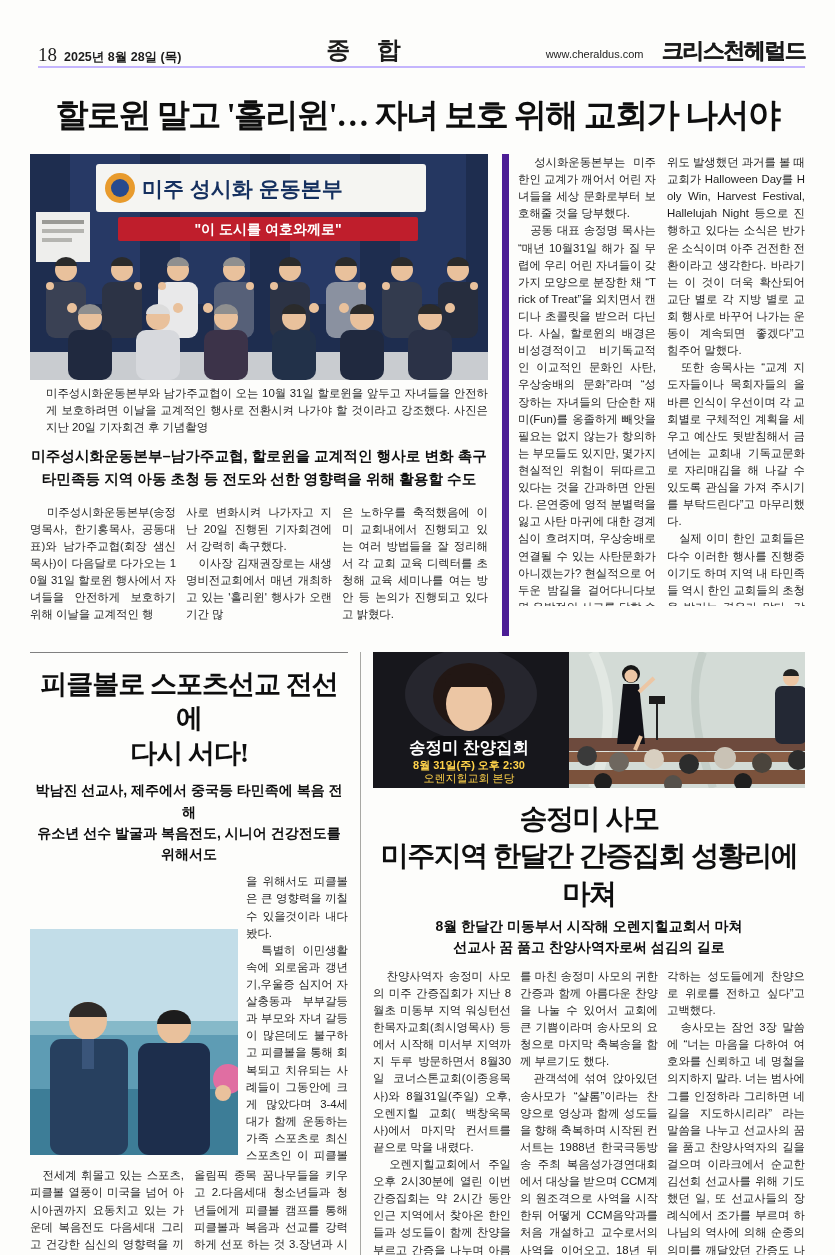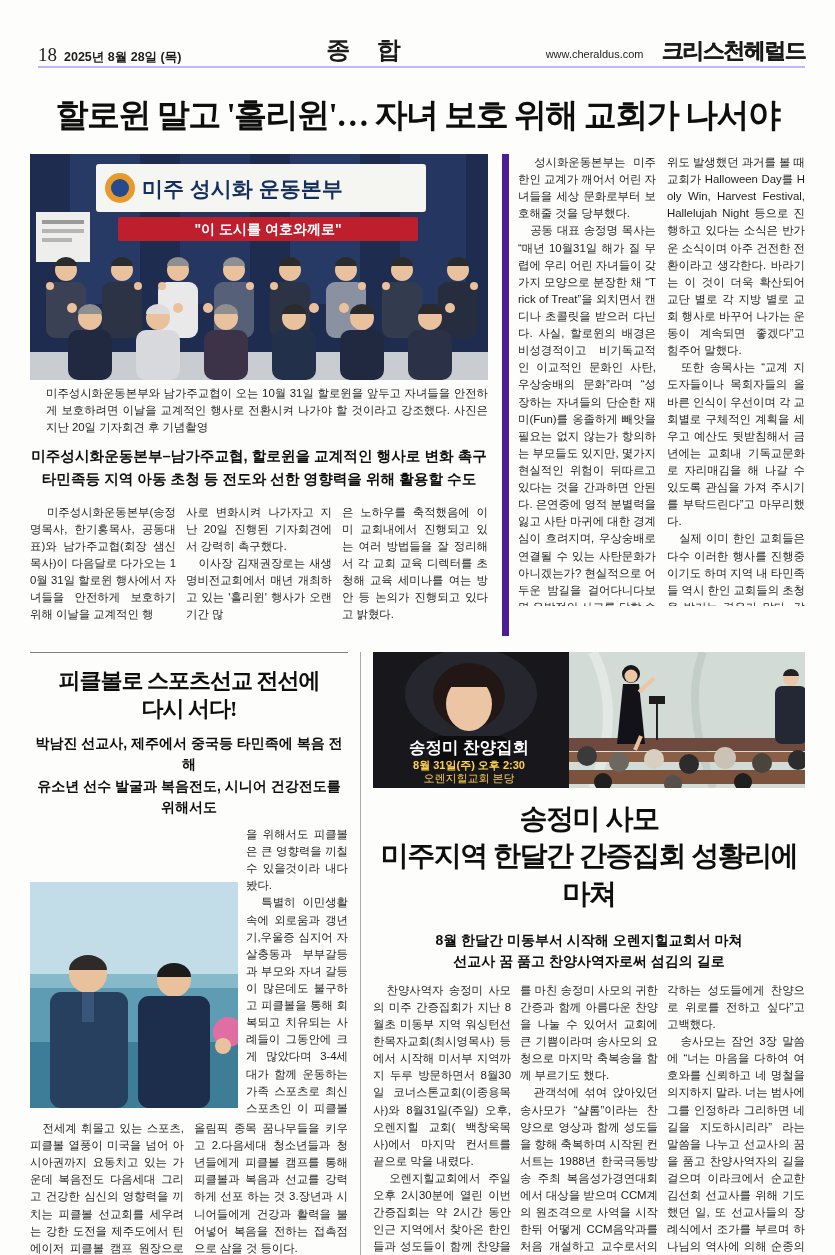--- a/index.html
+++ b/index.html
@@ -34,30 +34,30 @@
            margin:4px 0 10px 0;color:#0e0e0e;}
   .bodytxt{font-size:11.4px;line-height:1.5;text-align:justify;white-space:pre-line;
            word-break:break-all;color:#1d1d1d;}
   .a1-cols{display:flex;gap:10px;margin-top:14px;}
   .a1-cols .col{flex:1;height:132px;overflow:hidden;}
   
   .bottom{display:flex;margin-top:16px;}
   .a2{width:318px;flex:none;border-top:1px solid #808080;padding-top:12px;}
   .vdiv{width:1px;background:#a8a8a4;margin:0 12px;}
   .a3{flex:1;}
-  h2.a2h{font-family:"Liberation Serif",serif;font-size:22px;font-weight:800;
+  h2.a2h{font-family:"Liberation Serif",serif;font-size:27px;font-weight:800;
          text-align:center;line-height:1.28;letter-spacing:-1px;margin:2px 0 10px 0;color:#0e0e0e;}
   .a2 .subhead{font-size:14px;margin:2px 0 8px 0;}
   .a2-wrap{display:flex;gap:8px;height:288px;overflow:hidden;}
   .a2-wrap .photo-box{width:208px;flex:none;padding-top:56px;}
   .a2-wrap .col{flex:1;overflow:hidden;}
   .a2-cols{display:flex;gap:10px;margin-top:6px;}
   .a2-cols .col{flex:1;height:238px;overflow:hidden;}
   h2.a3h{font-size:28px;font-weight:800;text-align:center;line-height:1.34;
-         letter-spacing:-1.5px;margin:12px 0 18px 0;color:#0e0e0e;}
+         letter-spacing:-1.5px;margin:12px 0 4px 0;color:#0e0e0e;}
   .a3 .subhead{font-size:14px;margin:4px 0 9px 0;}
   .a3-cols{display:flex;gap:9px;}
   .a3-cols .col{flex:1;height:332px;overflow:hidden;}
   svg text{font-family:"Liberation Sans",sans-serif;}
 </style>
 </head>
 <body>
 
 <div class="page">
 

